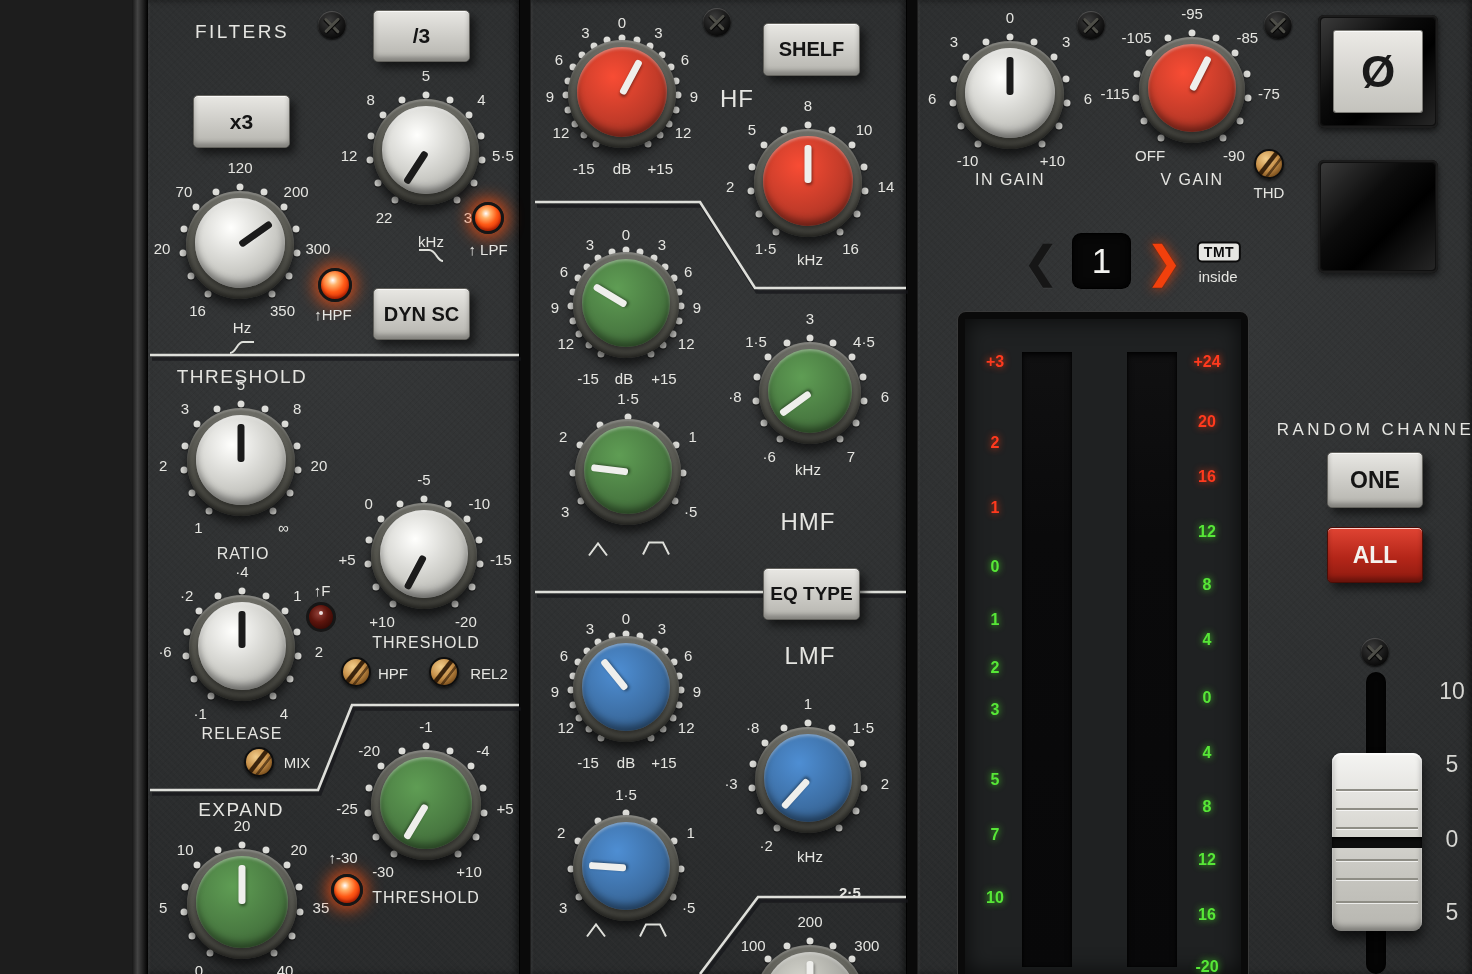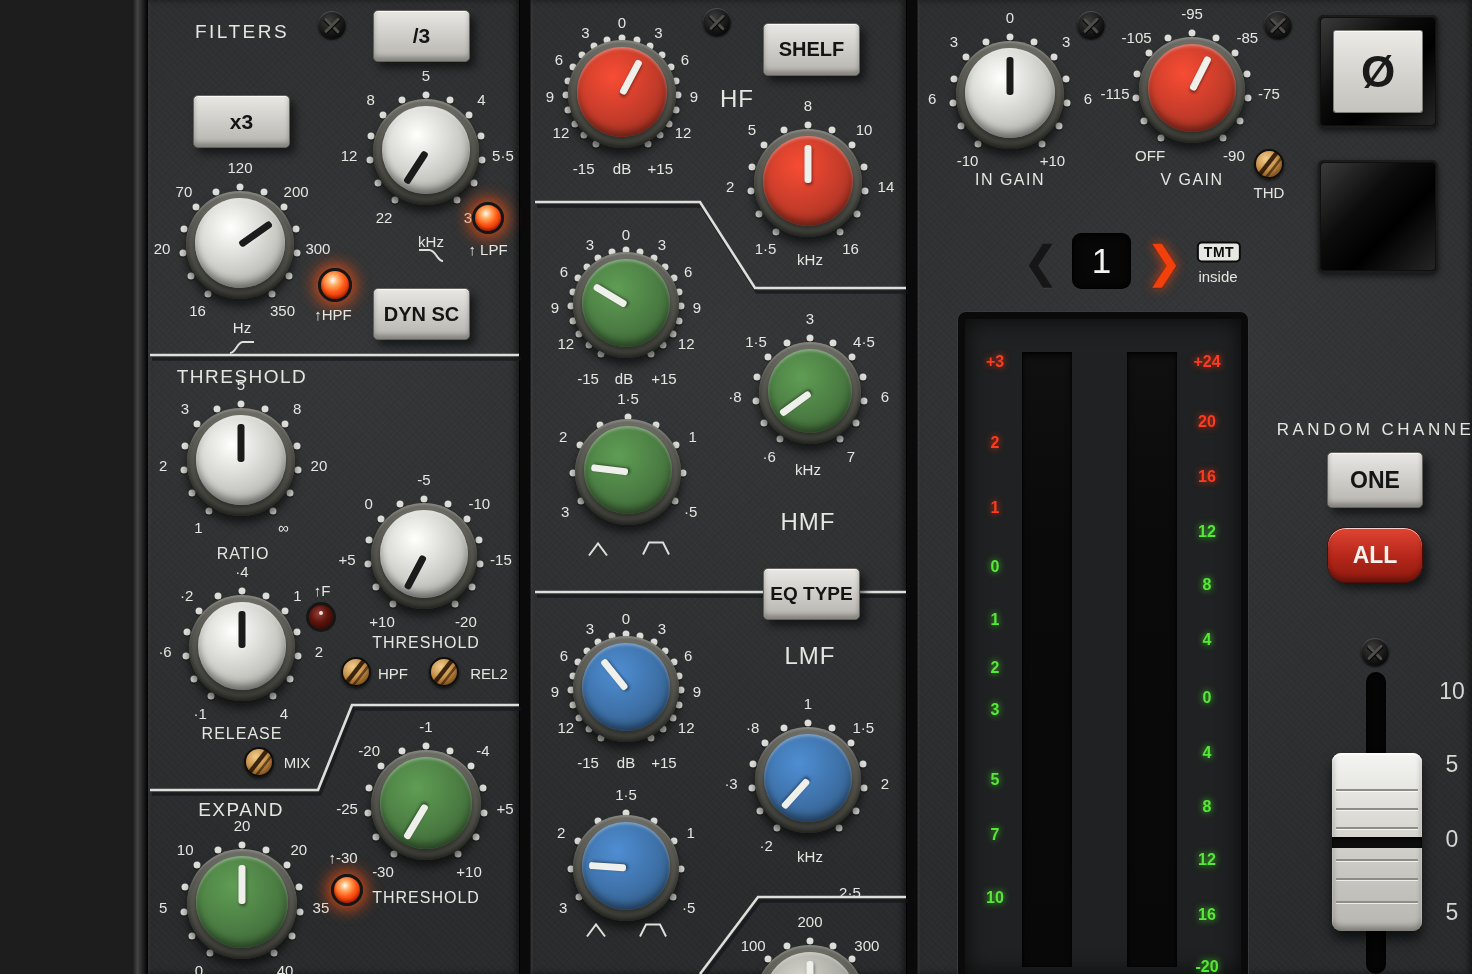--- a/index.html
+++ b/index.html
@@ -496,21 +496,21 @@
       <div class="tickdot" style="left: 862.653px; top: 763.811px;"></div>
       <div class="tickdot" style="left: 864.445px; top: 787.933px;"></div>
       <div class="tickdot" style="left: 856.073px; top: 810.626px;"></div>
       <div class="tickdot" style="left: 839.044px; top: 827.804px;"></div>
       <div class="lbl" style="left: 766.063px; top: 844.578px; font-size: 15px; letter-spacing: 0px; font-weight: 400;">·2</div>
       <div class="lbl" style="left: 731.047px; top: 782.687px; font-size: 15px; letter-spacing: 0px; font-weight: 400;">·3</div>
       <div class="lbl" style="left: 752.611px; top: 726.511px; font-size: 15px; letter-spacing: 0px; font-weight: 400;">·8</div>
       <div class="lbl" style="left: 808px; top: 703px; font-size: 15px; letter-spacing: 0px; font-weight: 400;">1</div>
       <div class="lbl" style="left: 863.389px; top: 726.511px; font-size: 15px; letter-spacing: 0px; font-weight: 400;">1·5</div>
       <div class="lbl" style="left: 884.953px; top: 782.687px; font-size: 15px; letter-spacing: 0px; font-weight: 400;">2</div>
-      <div class="lbl" style="left: 849.937px; top: 892px; font-size: 15px; letter-spacing: 0px; font-weight: 400;">2·5</div>
+      <div class="lbl" style="left: 849.937px; top: 892px; font-size: 15px; letter-spacing: 0px; font-weight: 700;">2·5</div>
       <div class="knob" style="left: 808px; top: 780px; width: 106px; height: 106px;">
         <div class="skirt"></div>
         <div class="body" style="left: 9px; top: 7px; width: 88px; height: 88px; background: radial-gradient(circle at 40% 33%, rgb(78, 142, 211), rgb(61, 111, 165) 55%, rgb(43, 78, 115) 100%);"></div>
         <div class="ptr" style="height: 37px; background: rgb(239, 239, 236); transform: translateX(-50%) rotate(-138deg); box-shadow: rgba(0, 0, 0, 0.45) 1px 2px 3px;"></div>
       </div>
       <div class="tickdot" style="left: 767.559px; top: 959.015px;"></div>
       <div class="tickdot" style="left: 786.947px; top: 945.69px;"></div>
       <div class="tickdot" style="left: 810px; top: 941px;"></div>
       <div class="tickdot" style="left: 833.053px; top: 945.69px;"></div>
       <div class="tickdot" style="left: 852.441px; top: 959.015px;"></div>
@@ -571,21 +571,21 @@
         <div class="skirt"></div>
         <div class="body" style="left: 9px; top: 7px; width: 88px; height: 88px; background: radial-gradient(circle at 40% 33%, rgb(248, 76, 52), rgb(194, 59, 41) 55%, rgb(136, 41, 29) 100%);"></div>
         <div class="ptr" style="height: 37px; background: rgb(239, 239, 236); transform: translateX(-50%) rotate(27deg); box-shadow: rgba(0, 0, 0, 0.45) 1px 2px 3px;"></div>
       </div>
       <div class="cap" style="left: 373px; top: 10px; width: 95px; height: 50px; font-size: 21px;">/3</div>
       <div class="cap" style="left: 193px; top: 95px; width: 95px; height: 51px; font-size: 21px;">x3</div>
       <div class="cap" style="left: 373px; top: 288px; width: 95px; height: 50px; font-size: 20px;">DYN SC</div>
       <div class="cap" style="left: 763px; top: 23px; width: 95px; height: 51px; font-size: 20px;">SHELF</div>
       <div class="cap" style="left: 763px; top: 568px; width: 95px; height: 50px; font-size: 19px;">EQ TYPE</div>
       <div class="cap" style="left: 1327px; top: 452px; width: 94px; height: 54px; font-size: 23px;">ONE</div>
-      <div class="cap red" style="left: 1327px; top: 527px; width: 94px; height: 54px; font-size: 23px; border-radius: 19px;">ALL</div>
+      <div class="cap red" style="left: 1327px; top: 527px; width: 94px; height: 54px; font-size: 23px;">ALL</div>
       <div class="sqbtn" style="left: 1318px; top: 15px; width: 120px; height: 113px;">
         <div class="bevel"></div>
         <div class="face">
           <span style="font-size: 44px; font-weight: 700; color: rgb(26, 26, 26); letter-spacing: 0px;">Ø</span>
         </div>
       </div>
       <div class="sqbtn" style="left: 1318px; top: 160px; width: 120px; height: 113px;">
         <div class="bevel"></div>
       </div>
       <div class="led on" style="left: 488px; top: 218px; width: 26px; height: 26px;"></div>

